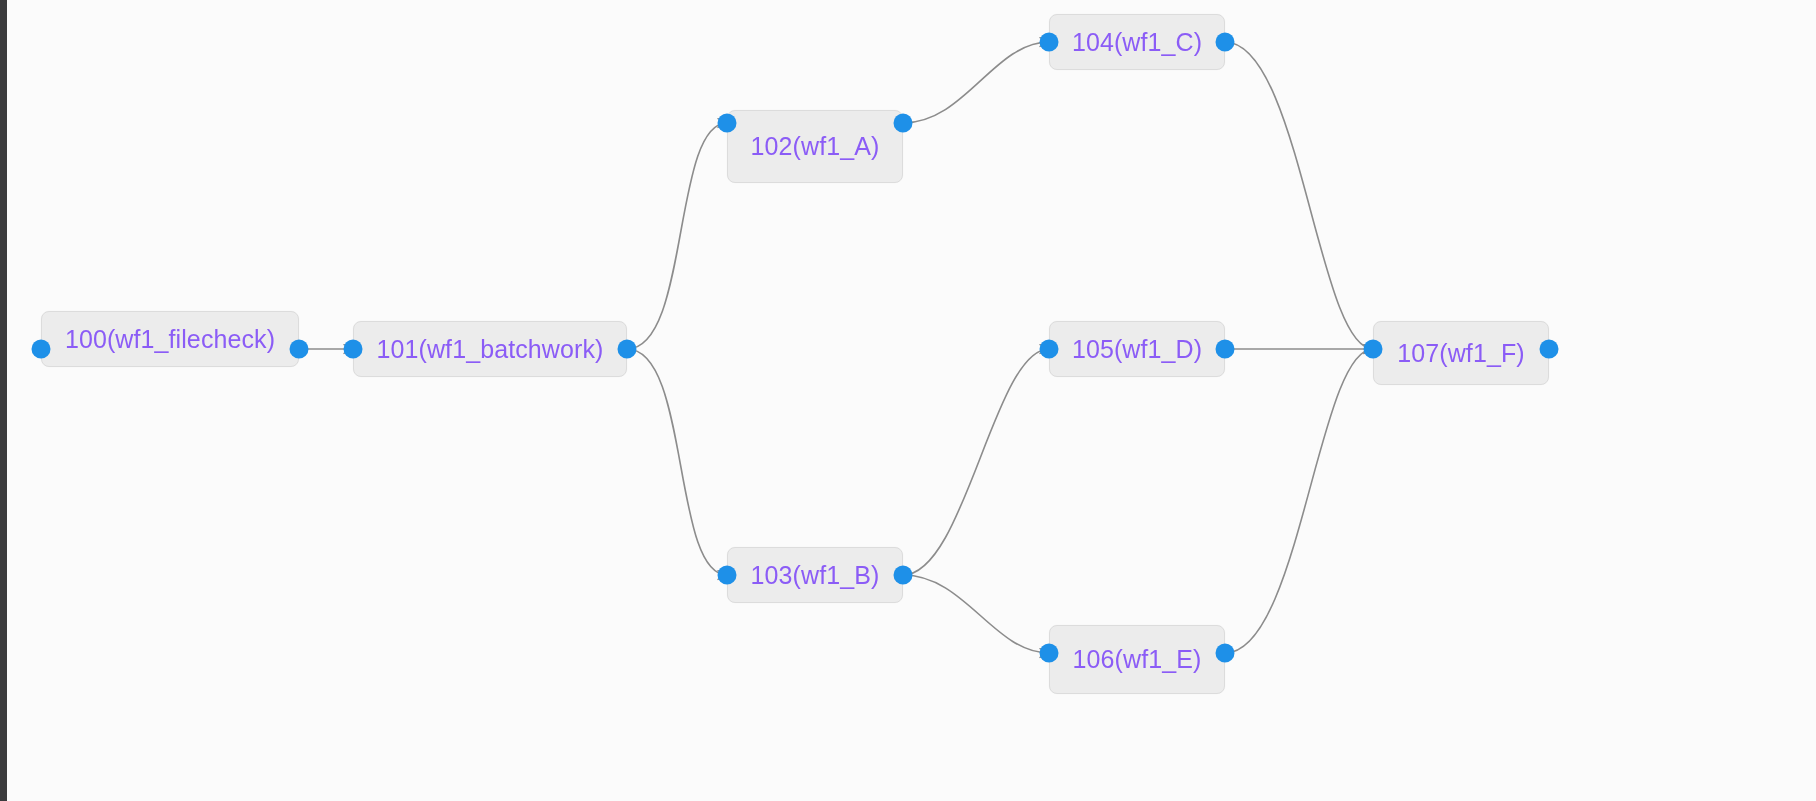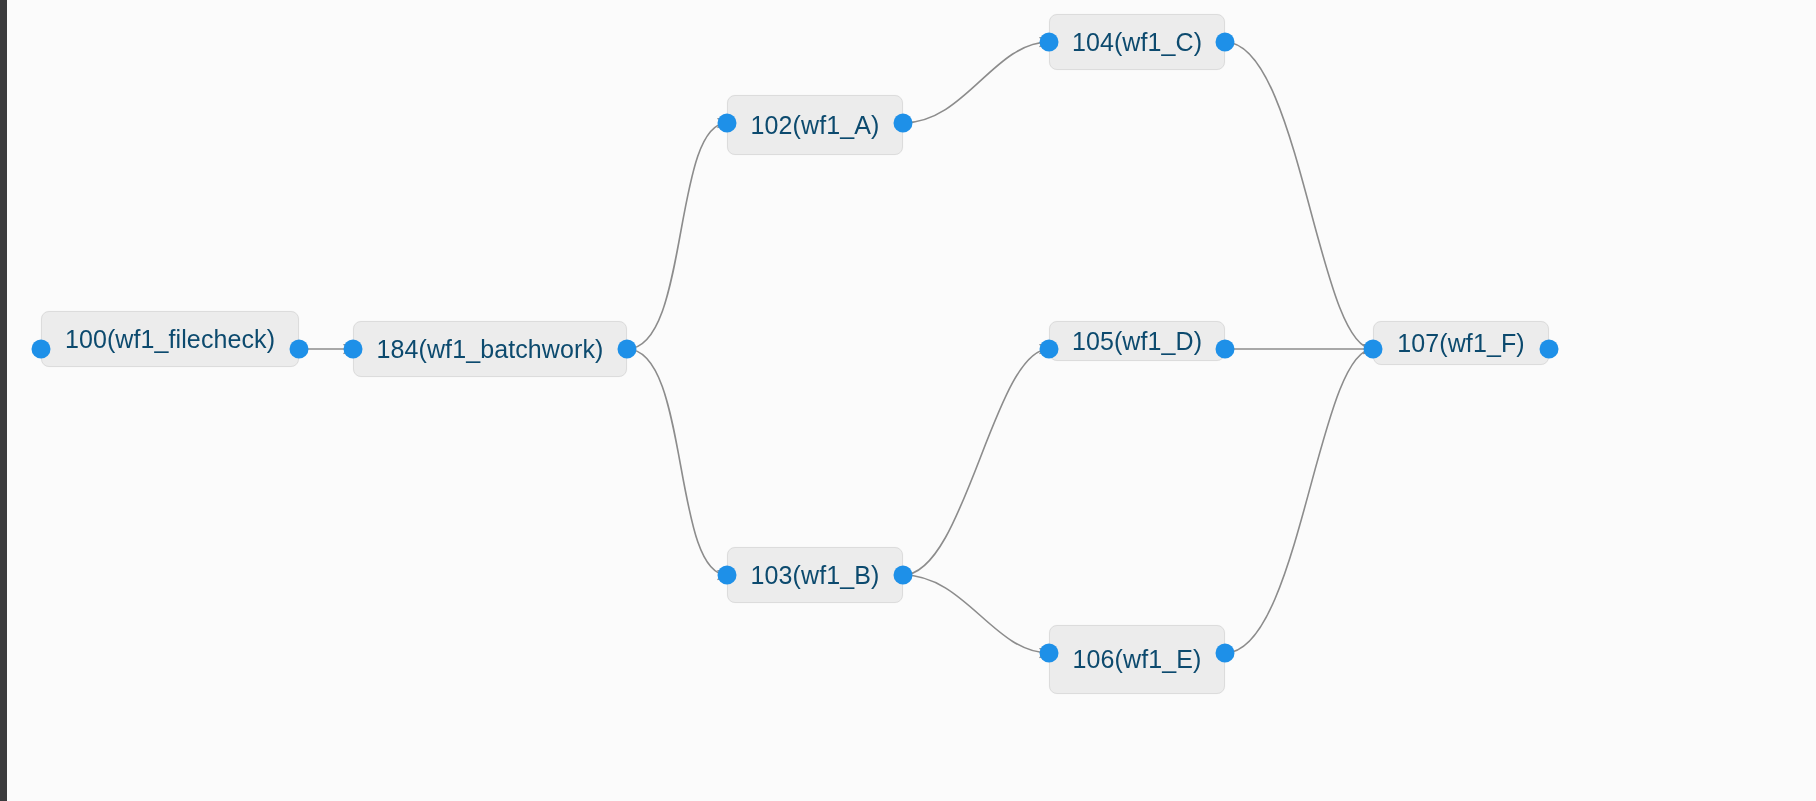--- a/index.html
+++ b/index.html
@@ -44,21 +44,21 @@
     border-radius: 8px;
     height: 56px;
     display: flex;
     align-items: center;
     justify-content: center;
     z-index: 3;
     box-shadow: 0 0 0 0.5px rgba(0,0,0,0.02);
   }
   .node-label {
     font-size: 25px;
-    color: #0c4a6e;
+    color: #8b5cf6;
     white-space: nowrap;
     letter-spacing: 0.1px;
   }
   .port {
     position: absolute;
     width: 19px;
     height: 19px;
     border-radius: 50%;
     background: #1e90e8;
     z-index: 5;
@@ -89,38 +89,38 @@
         <path d="M 1225,349 L 1373,349" fill="none" stroke="#8c8c8c" stroke-width="1.6" marker-end="url(#arrowhead)"></path>
         <path d="M 1225,653 C 1300,653 1318,349 1373,349" fill="none" stroke="#8c8c8c" stroke-width="1.6" marker-end="url(#arrowhead)"></path>
       </g>
   </svg>
 
   <div id="nodes">
       <div class="node" style="left: 41px; top: 311px; width: 258px; height: 56px;">
         <span class="node-label">100(wf1_filecheck)</span>
       </div>
       <div class="node" style="left: 353px; top: 321px; width: 274px; height: 56px;">
-        <span class="node-label">184(wf1_batchwork)</span>
+        <span class="node-label">101(wf1_batchwork)</span>
       </div>
-      <div class="node" style="left: 727px; top: 95px; width: 176px; height: 60px;">
+      <div class="node" style="left: 727px; top: 110px; width: 176px; height: 73px;">
         <span class="node-label">102(wf1_A)</span>
       </div>
       <div class="node" style="left: 727px; top: 547px; width: 176px; height: 56px; justify-content: center;">
         <span class="node-label">103(wf1_B)</span>
       </div>
       <div class="node" style="left: 1049px; top: 14px; width: 176px; height: 56px;">
         <span class="node-label">104(wf1_C)</span>
       </div>
-      <div class="node" style="left: 1049px; top: 321px; width: 176px; height: 40px;">
+      <div class="node" style="left: 1049px; top: 321px; width: 176px; height: 56px;">
         <span class="node-label">105(wf1_D)</span>
       </div>
       <div class="node" style="left: 1049px; top: 625px; width: 176px; height: 69px;">
         <span class="node-label">106(wf1_E)</span>
       </div>
-      <div class="node" style="left: 1373px; top: 321px; width: 176px; height: 44px; justify-content: center;">
+      <div class="node" style="left: 1373px; top: 321px; width: 176px; height: 64px; justify-content: center;">
         <span class="node-label">107(wf1_F)</span>
       </div>
     </div>
   <div id="ports">
       <div class="port" style="left: 41px; top: 349px; background: rgb(30, 144, 232);"></div>
       <div class="port" style="left: 299px; top: 349px; background: rgb(30, 144, 232);"></div>
       <div class="port" style="left: 353px; top: 349px; background: rgb(30, 144, 232);"></div>
       <div class="port" style="left: 627px; top: 349px; background: rgb(30, 144, 232);"></div>
       <div class="port" style="left: 727px; top: 123px; background: rgb(30, 144, 232);"></div>
       <div class="port" style="left: 903px; top: 123px; background: rgb(30, 144, 232);"></div>

